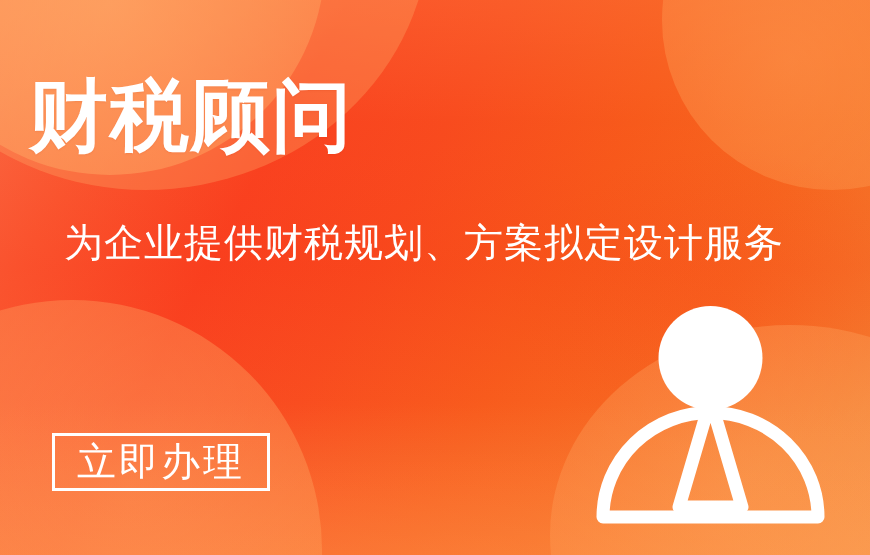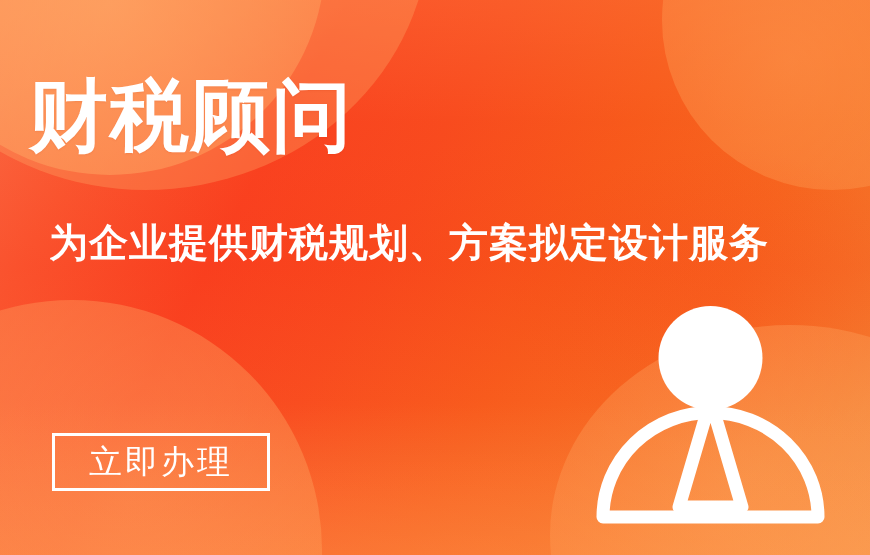--- a/index.html
+++ b/index.html
@@ -105,41 +105,41 @@
     font-size: 79px;
     line-height: 1;
     font-weight: 700;
     letter-spacing: 2px;
     white-space: nowrap;
     text-shadow: 0 1px 2px rgba(180,40,10,0.10);
   }
 
   .subhead {
     position: absolute;
-    left: 49px;
+    left: 64px;
     top: 219px;
     color: #ffffff;
     font-size: 39px;
     line-height: 1.25;
-    font-weight: 700;
+    font-weight: 400;
     letter-spacing: 1px;
     white-space: nowrap;
   }
 
   .cta {
     position: absolute;
     left: 52px;
     top: 433px;
     width: 218px;
     height: 58px;
     box-sizing: border-box;
     border: 3px solid #ffffff;
     background: transparent;
     color: #ffffff;
-    font-size: 33px;
+    font-size: 39px;
     font-weight: 400;
     letter-spacing: 3px;
     display: flex;
     align-items: center;
     justify-content: center;
     cursor: pointer;
     padding: 0;
     font-family: inherit;
   }
 

